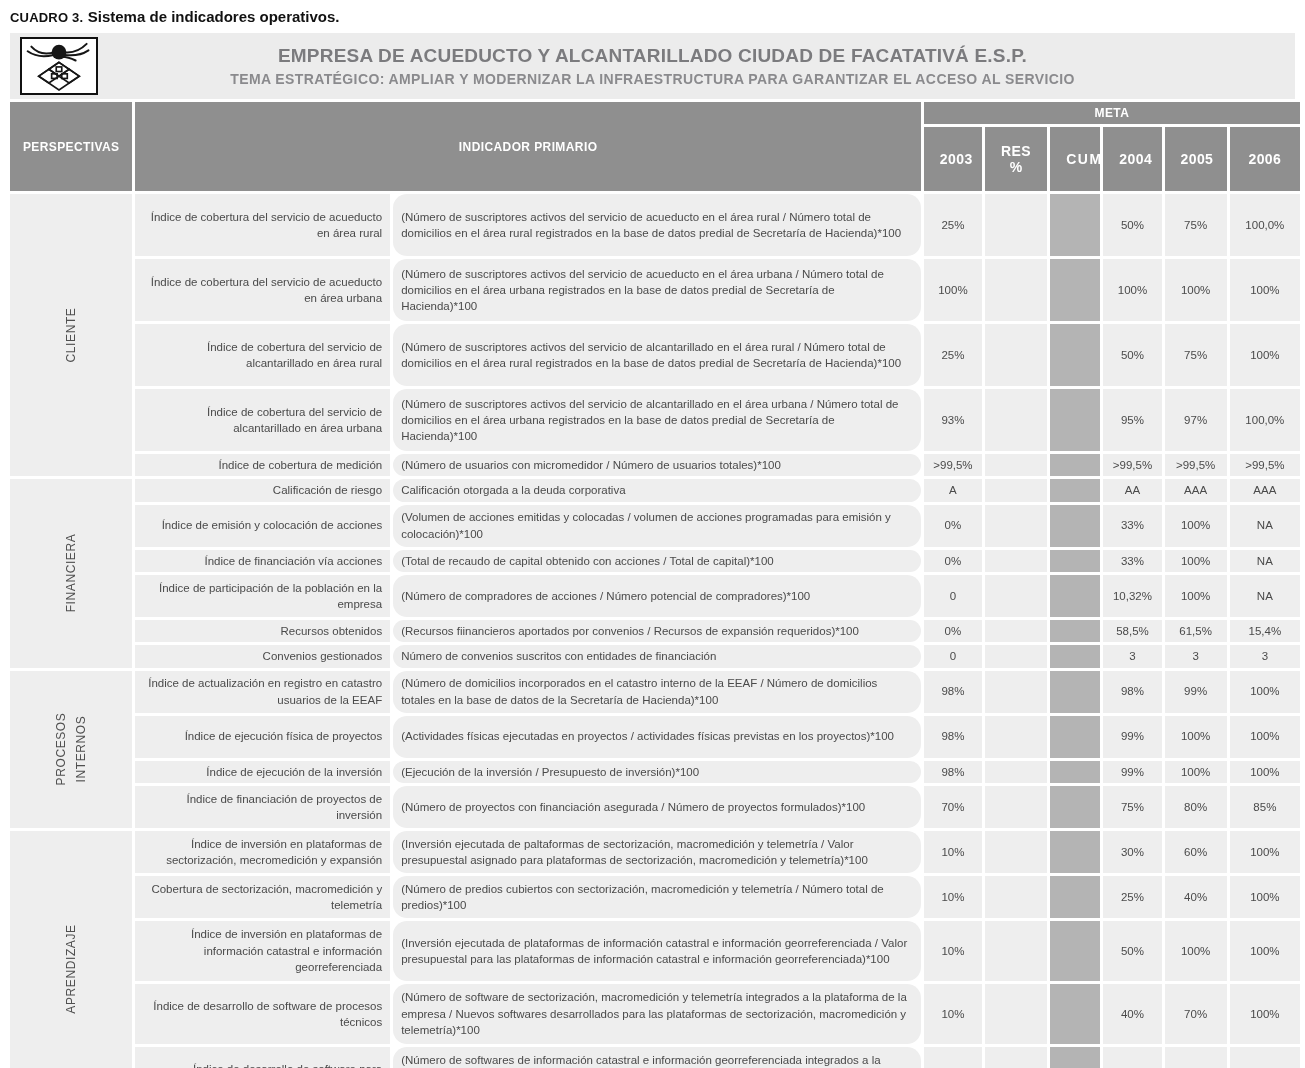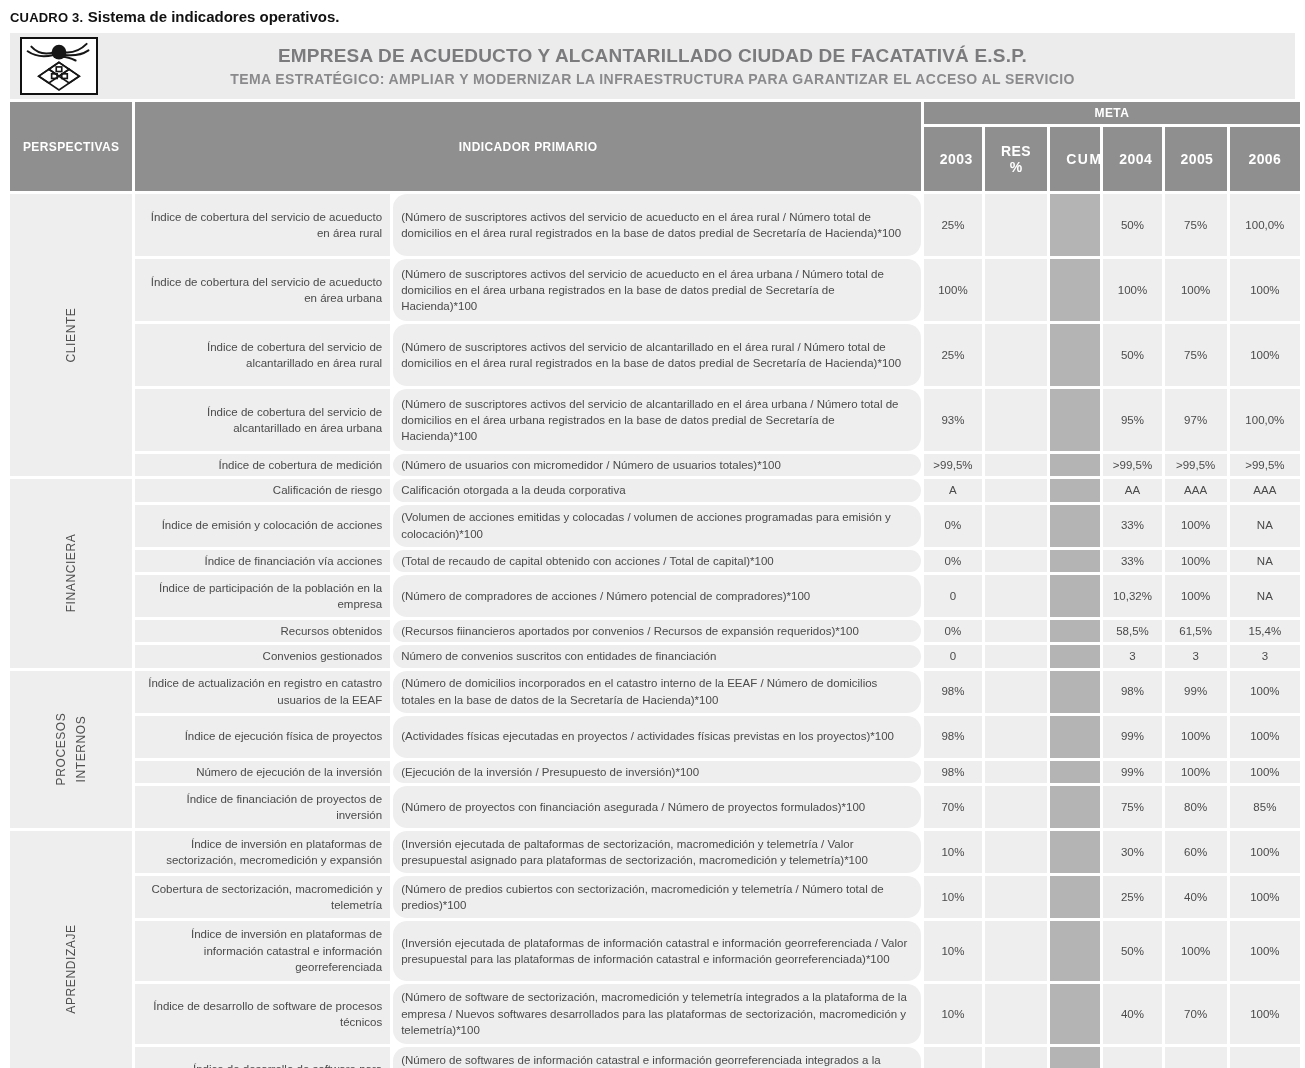--- a/index.html
+++ b/index.html
@@ -301,21 +301,21 @@
       <td class="ind">Índice de ejecución física de proyectos</td>
       <td class="frm">(Actividades físicas ejecutadas en proyectos / actividades físicas previstas en los proyectos)*100</td>
       <td class="val">98%</td>
       <td class="val"></td>
       <td class="val cum"></td>
       <td class="val">99%</td>
       <td class="val">100%</td>
       <td class="val">100%</td>
     </tr>
     <tr class="h22">
-      <td class="ind">Número de ejecución de la inversión</td>
+      <td class="ind">Índice de ejecución de la inversión</td>
       <td class="frm">(Ejecución de la inversión / Presupuesto de inversión)*100</td>
       <td class="val">98%</td>
       <td class="val"></td>
       <td class="val cum"></td>
       <td class="val">99%</td>
       <td class="val">100%</td>
       <td class="val">100%</td>
     </tr>
     <tr class="h42">
       <td class="ind">Índice de financiación de proyectos de inversión</td>

